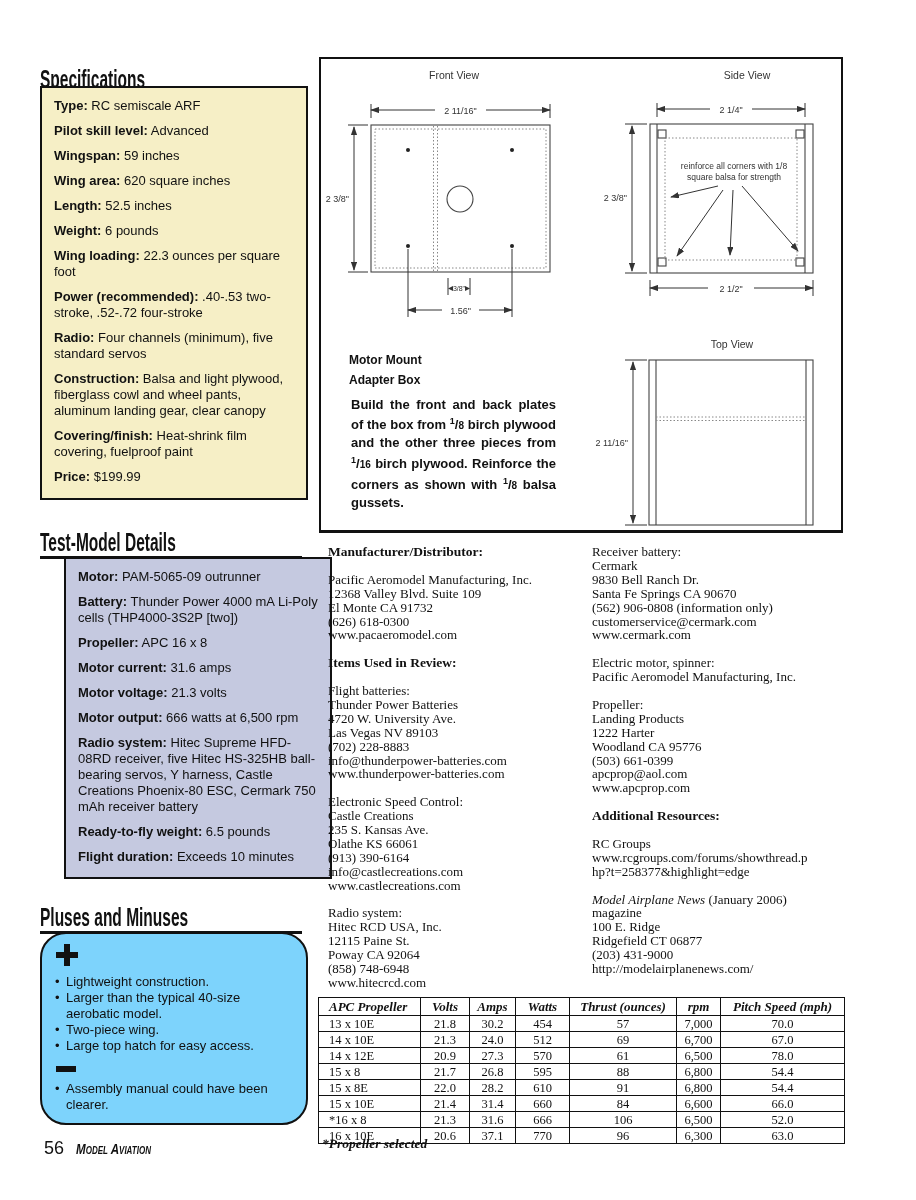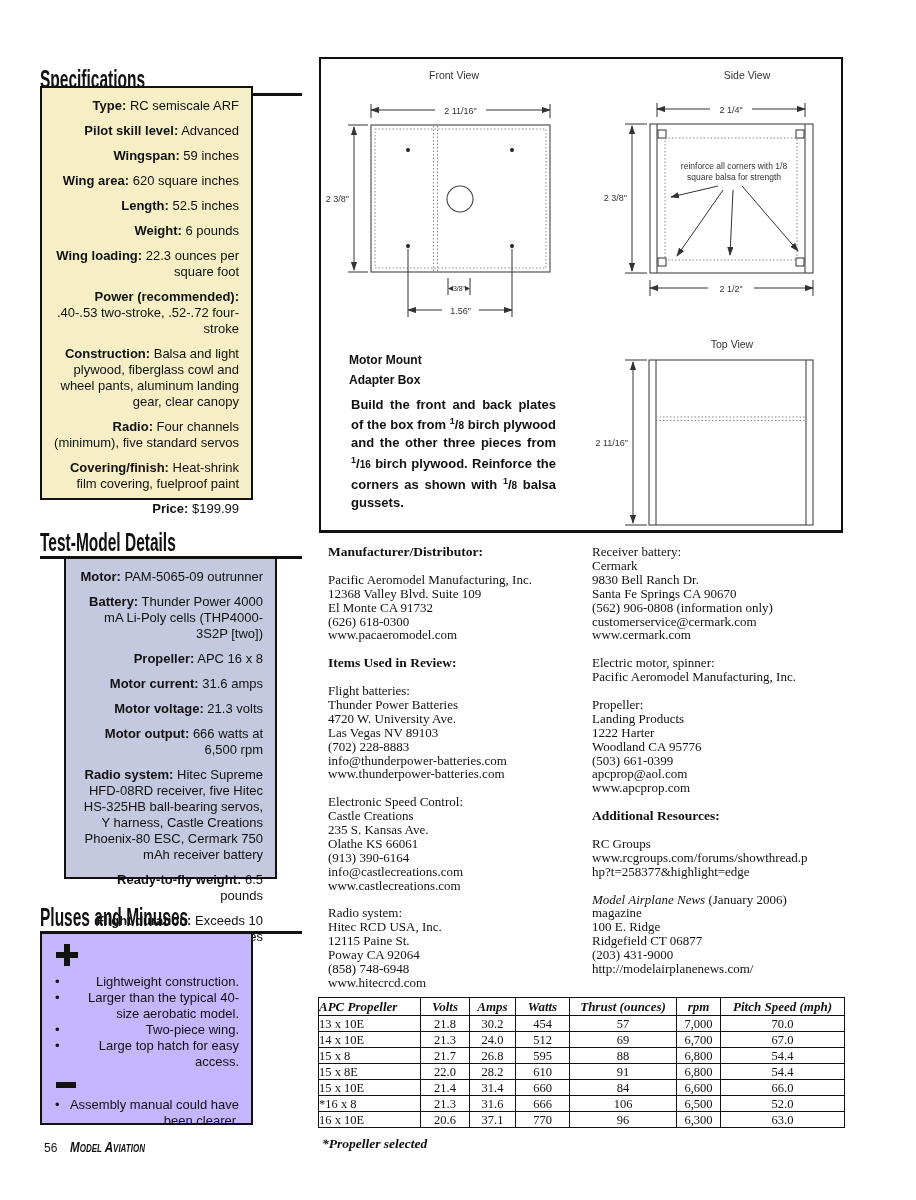--- a/index.html
+++ b/index.html
@@ -5,21 +5,21 @@
   html,body{margin:0;padding:0;background:#fff;}
   body{width:916px;height:1200px;position:relative;font-family:"Liberation Sans",sans-serif;color:#111;}
   .page{position:absolute;left:0;top:0;width:916px;height:1200px;background:#fff;overflow:hidden;}
 
   
   .hd{position:absolute;left:40px;width:262px;height:27px;border-bottom:3px solid #111;}
   .hd-in{display:inline-block;font-size:25px;font-weight:700;line-height:26px;letter-spacing:0;
          transform:scaleX(0.62);transform-origin:0 100%;white-space:nowrap;}
 
   
-  .box{position:absolute;left:40px;width:213px;box-sizing:border-box;border:2px solid #111;padding:10px 12px 10px 12px;text-align:right;}
+  .box{position:absolute;left:40px;width:268px;box-sizing:border-box;border:2px solid #111;padding:10px 12px 10px 12px;}
   #spec-box{top:86px;height:414px;}
   #test-box{top:557px;height:322px;margin-left:24px;}
   #plus-box{top:932px;height:193px;}
   .box-item{font-size:13px;line-height:16px;margin-bottom:9px;}
   .item-label{font-weight:700;}
 
   .pm-plus{width:22px;height:22px;position:relative;margin:0 0 8px 2px;}
   .pm-plus::before{content:"";position:absolute;left:0;top:8px;width:22px;height:6px;background:#111;}
   .pm-plus::after{content:"";position:absolute;left:8px;top:0;width:6px;height:22px;background:#111;}
   .pm-minus{width:20px;height:6px;background:#111;margin:12px 0 9px 2px;}
@@ -54,49 +54,49 @@
   .dir-block{margin-bottom:13.9px;}
   .dir-heading .dir-line{font-weight:700;font-size:13.5px;}
   .it{font-style:italic;}
 
   
   #prop-table{position:absolute;left:318px;top:997px;border-collapse:collapse;table-layout:fixed;
               width:526px;font-family:"Liberation Serif",serif;}
   #prop-table th,#prop-table td{border:1px solid #111;font-size:12.5px;height:15px;line-height:14px;
               padding:0 3px;text-align:center;overflow:hidden;white-space:nowrap;}
   #prop-table th{font-style:italic;font-weight:700;font-size:13px;height:17px;}
-  #prop-table th:first-child,#prop-table td:first-child{text-align:left;padding-left:0;}
+  #prop-table th:first-child,#prop-table td:first-child{text-align:left;padding-left:10px;}
 
   .footnote{position:absolute;left:322px;top:1136px;font-family:"Liberation Serif",serif;
             font-style:italic;font-weight:700;font-size:13.5px;}
 
   .footer{position:absolute;left:44px;top:1138px;white-space:nowrap;}
-  .pg{font-size:12px;}
+  .pg{font-size:18px;}
   .brand{display:inline-block;margin-left:8px;font-weight:700;font-style:italic;font-size:14.5px;
          font-variant:small-caps;transform:scaleX(0.8);transform-origin:0 50%;}
 </style>
 </head>
 <body>
 
 <div class="page">
 
   <div class="hd" style="top:66px;">
     <span class="hd-in">Specifications</span>
   </div>
   <div class="box" id="spec-box" style="background: rgb(246, 239, 198);">
       <div class="box-item"><span class="item-label">Type:</span><span> RC semiscale ARF</span></div>
       <div class="box-item"><span class="item-label">Pilot skill level:</span><span> Advanced</span></div>
       <div class="box-item"><span class="item-label">Wingspan:</span><span> 59 inches</span></div>
       <div class="box-item"><span class="item-label">Wing area:</span><span> 620 square inches</span></div>
       <div class="box-item"><span class="item-label">Length:</span><span> 52.5 inches</span></div>
       <div class="box-item"><span class="item-label">Weight:</span><span> 6 pounds</span></div>
       <div class="box-item"><span class="item-label">Wing loading:</span><span> 22.3 ounces per square foot</span></div>
       <div class="box-item"><span class="item-label">Power (recommended):</span><span> .40-.53 two-stroke, .52-.72 four-stroke</span></div>
+      <div class="box-item"><span class="item-label">Radio:</span><span> Four channels (minimum), five standard servos</span></div>
       <div class="box-item"><span class="item-label">Construction:</span><span> Balsa and light plywood, fiberglass cowl and wheel pants, aluminum landing gear, clear canopy</span></div>
-      <div class="box-item"><span class="item-label">Radio:</span><span> Four channels (minimum), five standard servos</span></div>
       <div class="box-item"><span class="item-label">Covering/finish:</span><span> Heat-shrink film covering, fuelproof paint</span></div>
       <div class="box-item"><span class="item-label">Price:</span><span> $199.99</span></div>
     </div>
 
   <div class="hd" style="top:529px;">
     <span class="hd-in">Test-Model Details</span>
   </div>
   <div class="box" id="test-box" style="background: rgb(197, 201, 224);">
       <div class="box-item"><span class="item-label">Motor:</span><span> PAM-5065-09 outrunner</span></div>
       <div class="box-item"><span class="item-label">Battery:</span><span> Thunder Power 4000 mA Li-Poly cells (THP4000-3S2P [two])</span></div>
@@ -105,21 +105,21 @@
       <div class="box-item"><span class="item-label">Motor voltage:</span><span> 21.3 volts</span></div>
       <div class="box-item"><span class="item-label">Motor output:</span><span> 666 watts at 6,500 rpm</span></div>
       <div class="box-item"><span class="item-label">Radio system:</span><span> Hitec Supreme HFD-08RD receiver, five Hitec HS-325HB ball-bearing servos, Y harness, Castle Creations Phoenix-80 ESC, Cermark 750 mAh receiver battery</span></div>
       <div class="box-item"><span class="item-label">Ready-to-fly weight:</span><span> 6.5 pounds</span></div>
       <div class="box-item"><span class="item-label">Flight duration:</span><span> Exceeds 10 minutes</span></div>
     </div>
 
   <div class="hd" style="top:904px;">
     <span class="hd-in">Pluses and Minuses</span>
   </div>
-  <div class="box" id="plus-box" style="background: #c4b5fd;">
+  <div class="box" id="plus-box" style="background: #7dd3fc; border-radius: 26px;">
     <div class="pm-plus"></div>
     <ul class="pm-list" id="plus-list">
         <li>Lightweight construction.</li>
         <li>Larger than the typical 40-size aerobatic model.</li>
         <li>Two-piece wing.</li>
         <li>Large top hatch for easy access.</li>
       </ul>
     <div class="pm-minus"></div>
     <ul class="pm-list" id="minus-list">
         <li>Assembly manual could have been clearer.</li>
@@ -342,20 +342,29 @@
         <tr>
           <td>14 x 10E</td>
           <td>21.3</td>
           <td>24.0</td>
           <td>512</td>
           <td>69</td>
           <td>6,700</td>
           <td>67.0</td>
         </tr>
         <tr>
+          <td>14 x 12E</td>
+          <td>20.9</td>
+          <td>27.3</td>
+          <td>570</td>
+          <td>61</td>
+          <td>6,500</td>
+          <td>78.0</td>
+        </tr>
+        <tr>
           <td>15 x 8</td>
           <td>21.7</td>
           <td>26.8</td>
           <td>595</td>
           <td>88</td>
           <td>6,800</td>
           <td>54.4</td>
         </tr>
         <tr>
           <td>15 x 8E</td>

